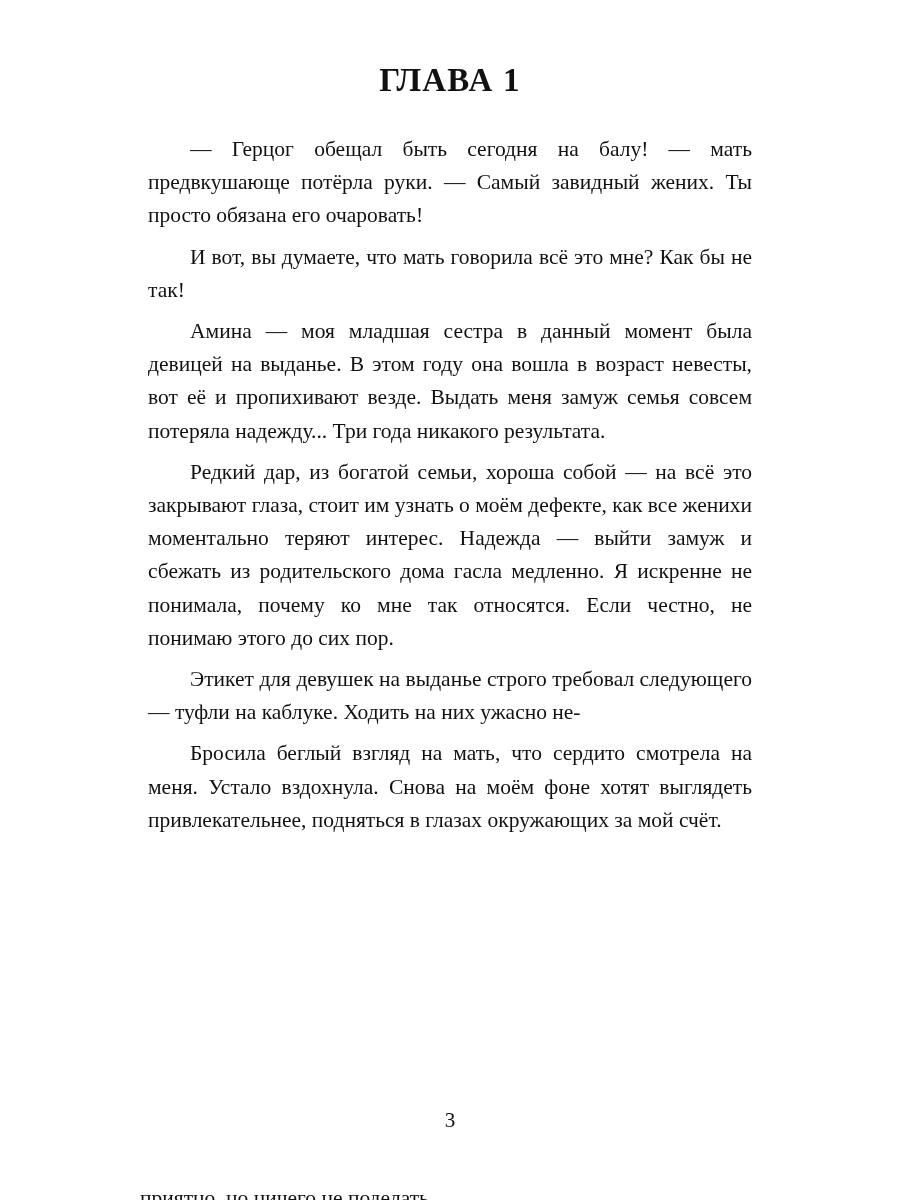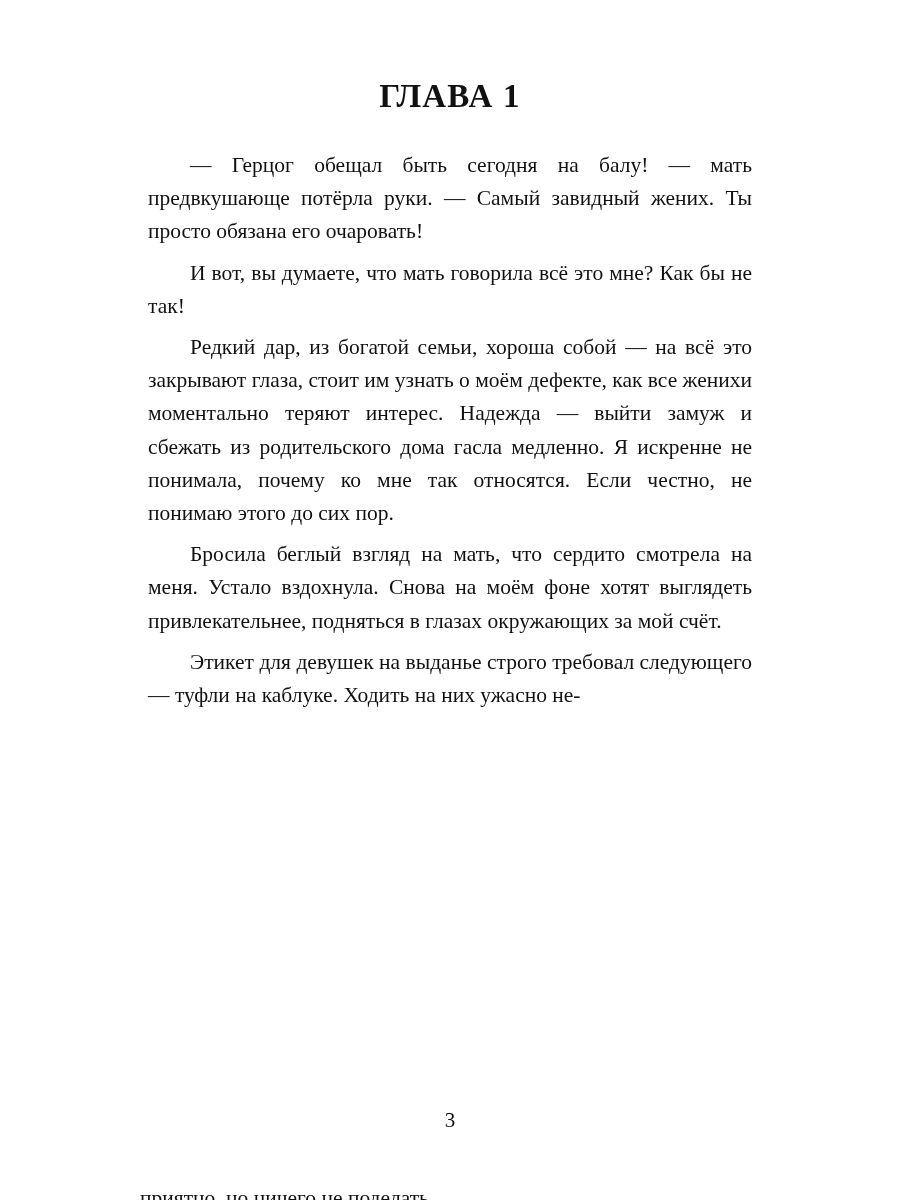--- a/index.html
+++ b/index.html
@@ -12,21 +12,21 @@
     background: #ffffff;
     font-family: "Liberation Serif", "DejaVu Serif", serif;
     color: #111111;
     overflow: hidden;
   }
   .page {
     position: relative;
     width: 900px;
     height: 1200px;
     box-sizing: border-box;
-    padding: 78px 140px 0 140px;
+    padding: 62px 140px 0 140px;
   }
   .chapter-title {
     text-align: center;
     font-size: 33px;
     font-weight: bold;
     letter-spacing: 1.2px;
     margin: 0 0 34px 0;
     font-family: "Liberation Serif", "DejaVu Serif", serif;
   }
   .body-text {
@@ -64,22 +64,23 @@
 </head>
 <body>
 
 <div class="page">
 
   <h1 class="chapter-title">ГЛАВА 1</h1>
 
   <div class="body-text">
     <p>— Герцог обещал быть сегодня на балу! — мать предвкушающе потёрла руки. — Самый завидный жених. Ты просто обязана его очаровать!</p>
     <p>И вот, вы думаете, что мать говорила всё это мне? Как бы не так!</p>
+    <p>Амина — моя младшая сестра в данный момент была девицей на выданье. В этом году она вошла в возраст невесты, вот её и пропихивают везде. Выдать меня замуж семья совсем потеряла надежду... Три года никакого результата.</p>
     <p>Редкий дар, из богатой семьи, хороша собой — на всё это закрывают глаза, стоит им узнать о моём дефекте, как все женихи моментально теряют интерес. Надежда — выйти замуж и сбежать из родительского дома гасла медленно. Я искренне не понимала, почему ко мне так относятся. Если честно, не понимаю этого до сих пор.</p>
+    <p>Этикет для девушек на выданье строго требовал следующего — туфли на каблуке. Ходить на них ужасно не-</p>
     <p>Бросила беглый взгляд на мать, что сердито смотрела на меня. Устало вздохнула. Снова на моём фоне хотят выглядеть привлекательнее, подняться в глазах окружающих за мой счёт.</p>
-    <p>Этикет для девушек на выданье строго требовал следующего — туфли на каблуке. Ходить на них ужасно не-</p>
   </div>
 
   <div class="page-number">3</div>
 
   <div class="last-line">приятно, но ничего не поделать.</div>
 
 </div>
 
 </body></html>

